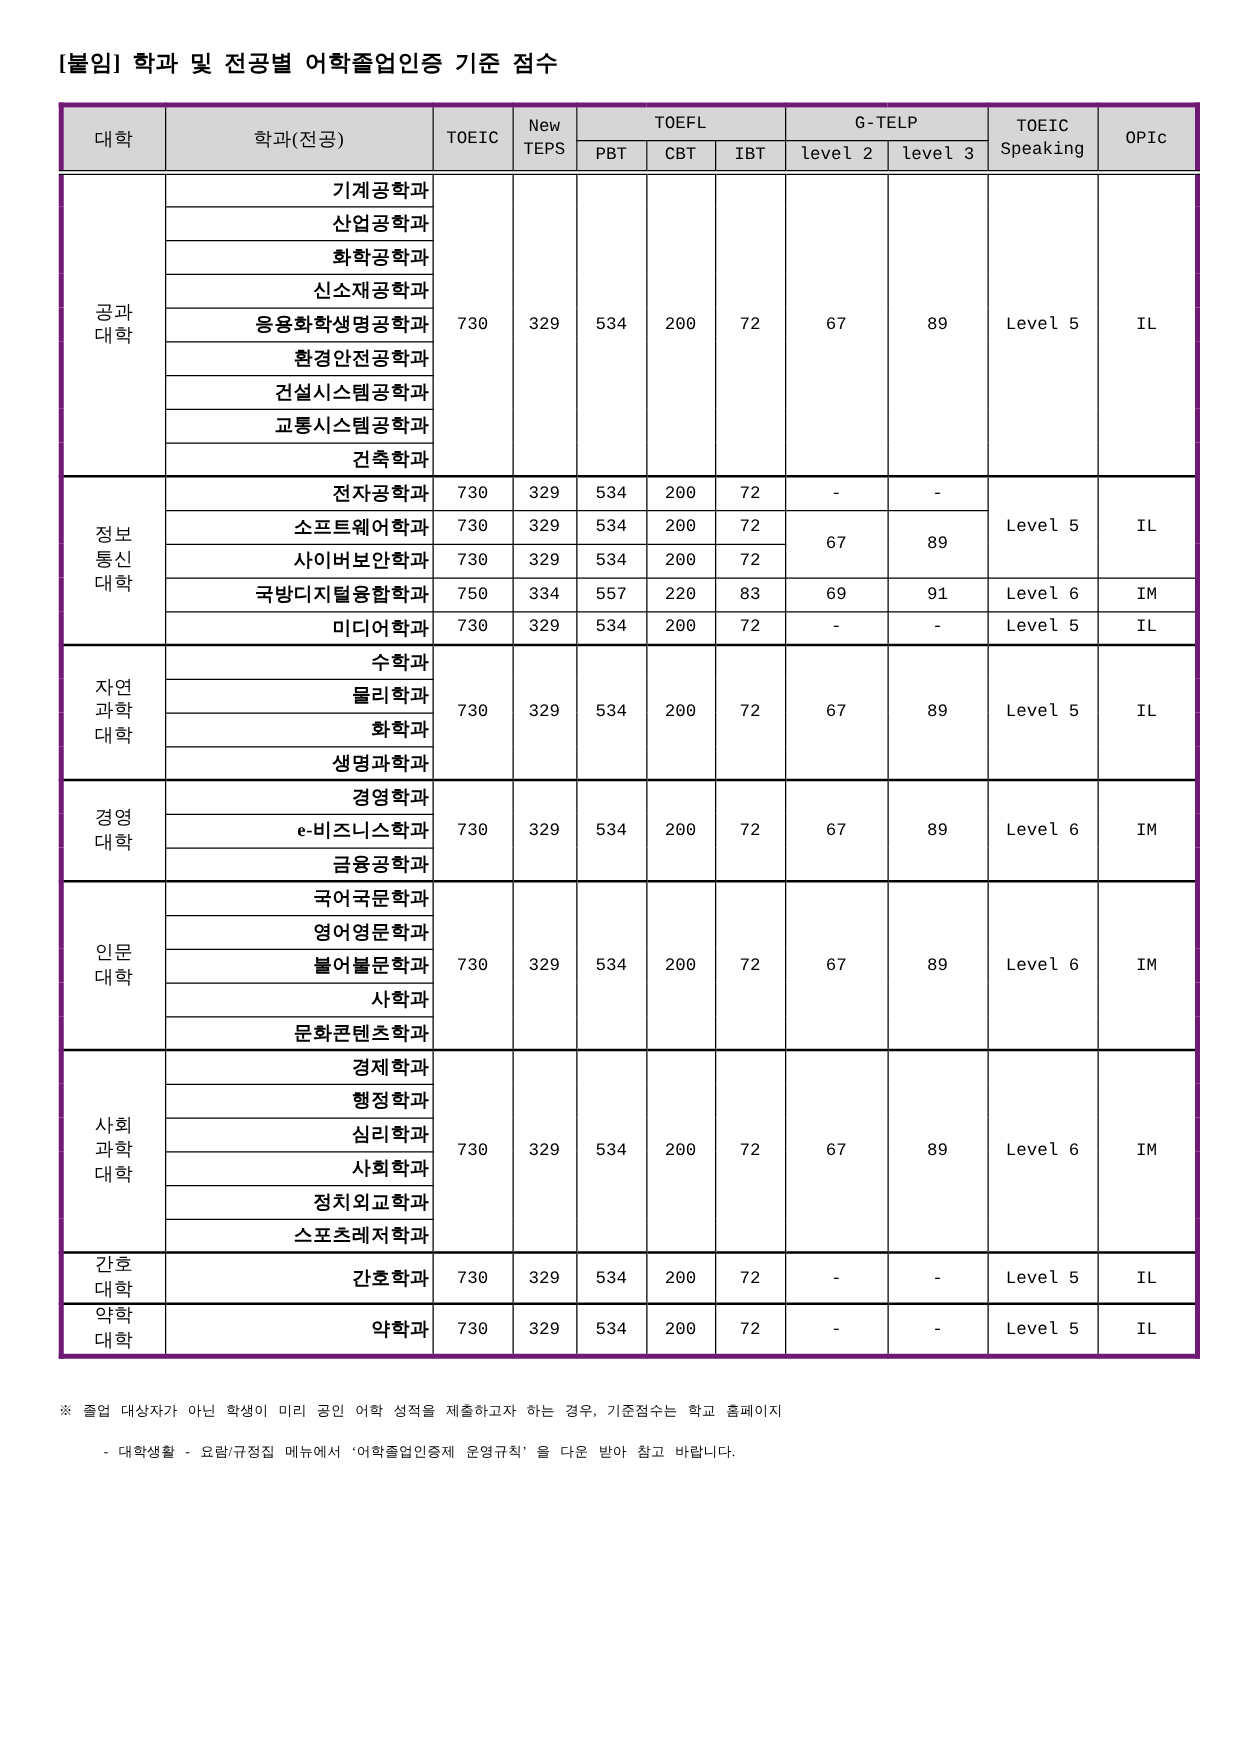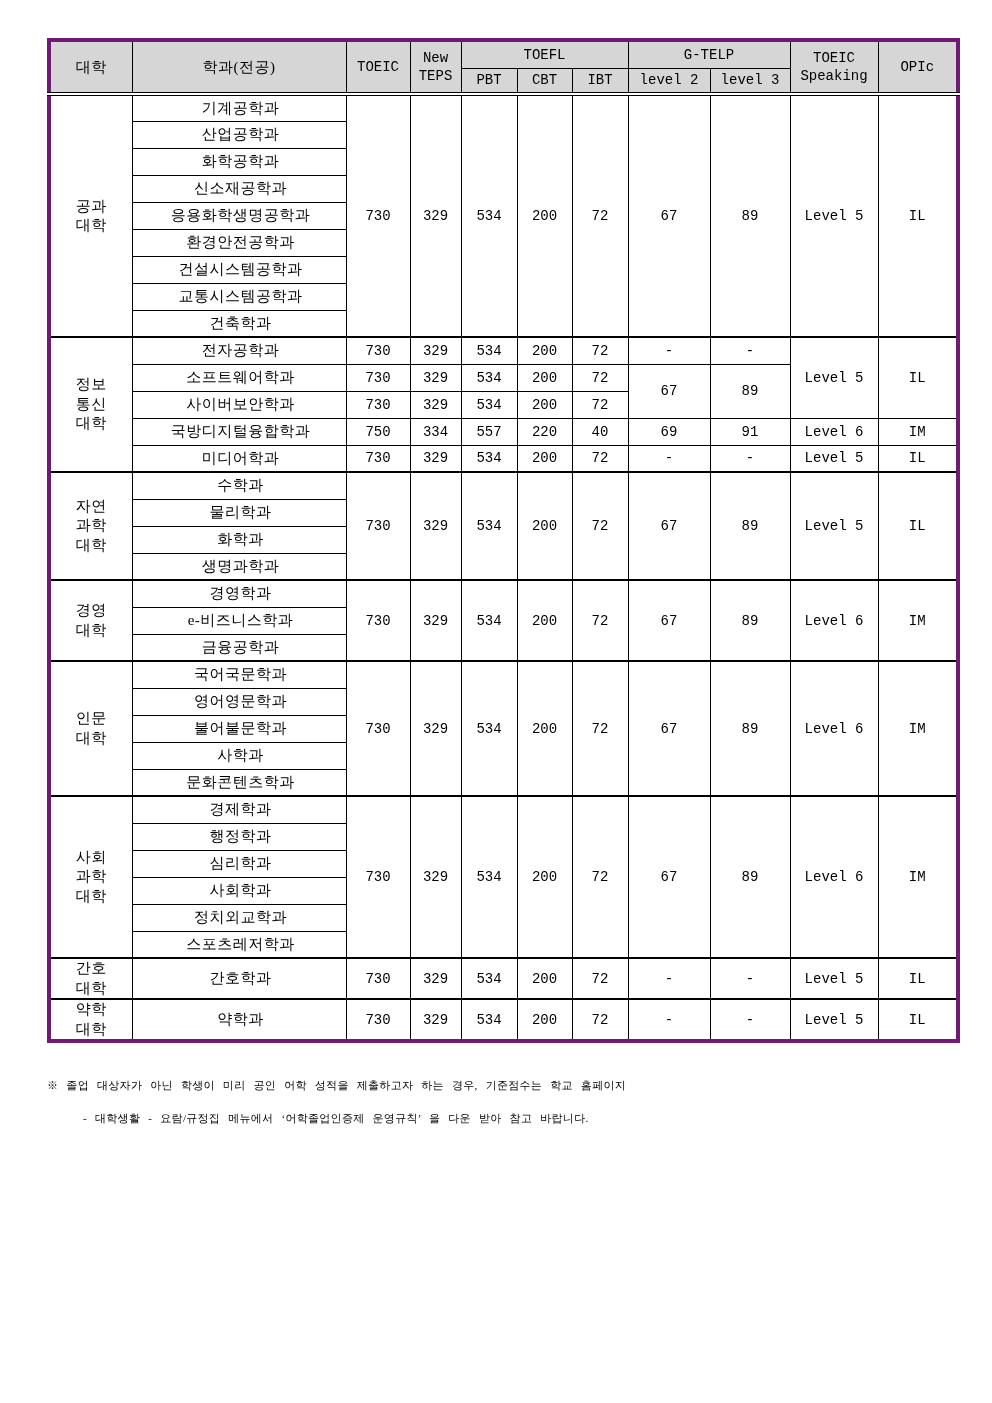--- a/index.html
+++ b/index.html
@@ -30,36 +30,37 @@
   thead th {
     background:#d6d6d6;
     font-weight:normal;
   }
   thead tr.hr1 { height:28px; }
   thead tr.hr2 { height:26px;margin-left:12px; }
   .hb { border-bottom:4px double #000; }
   tbody tr { height:27px; }
   tbody tr.tallrow { height:40px; }
   tr.gt td { border-top:2px solid #000; }
-  td.dept { text-align:center; padding-left:5px; letter-spacing:0.5px; }
+  td.dept { text-align:right; padding-left:5px; letter-spacing:0.5px;font-weight:bold; }
   .kor { letter-spacing:0.5px; }
   .lat { font-family:"Liberation Mono","DejaVu Sans Mono",monospace; font-size:14px; letter-spacing:0; }
   .pre { white-space:pre-line; line-height:1.3; }
   .footnote {
     margin-top:26px; width:915px;
     font-size:11px; line-height:33px;
     word-spacing:5px; letter-spacing:0.3px;
   }
   .footnote .fl2 { margin-left:36px; }
 </style>
 </head>
 <body>
 
 <div class="page">
 
+  <div class="title">[붙임] 학과 및 전공별 어학졸업인증 기준 점수</div>
 
   <table class="score">
     <colgroup>
       <col style="width:83px">
         <col style="width:214px">
         <col style="width:64px">
         <col style="width:51px">
       <col style="width:56px">
         <col style="width:55px">
         <col style="width:56px">
@@ -162,21 +163,21 @@
         <td class="lat">534</td>
         <td class="lat">200</td>
         <td class="lat">72</td>
       </tr>
       <tr>
         <td class="dept">국방디지털융합학과</td>
         <td class="lat">750</td>
         <td class="lat">334</td>
         <td class="lat">557</td>
         <td class="lat">220</td>
-        <td class="lat">40</td>
+        <td class="lat">83</td>
         <td class="lat">69</td>
         <td class="lat">91</td>
         <td class="lat">Level 6</td>
         <td class="lat">IM</td>
       </tr>
       <tr>
         <td class="dept">미디어학과</td>
         <td class="lat">730</td>
         <td class="lat">329</td>
         <td class="lat">534</td>

